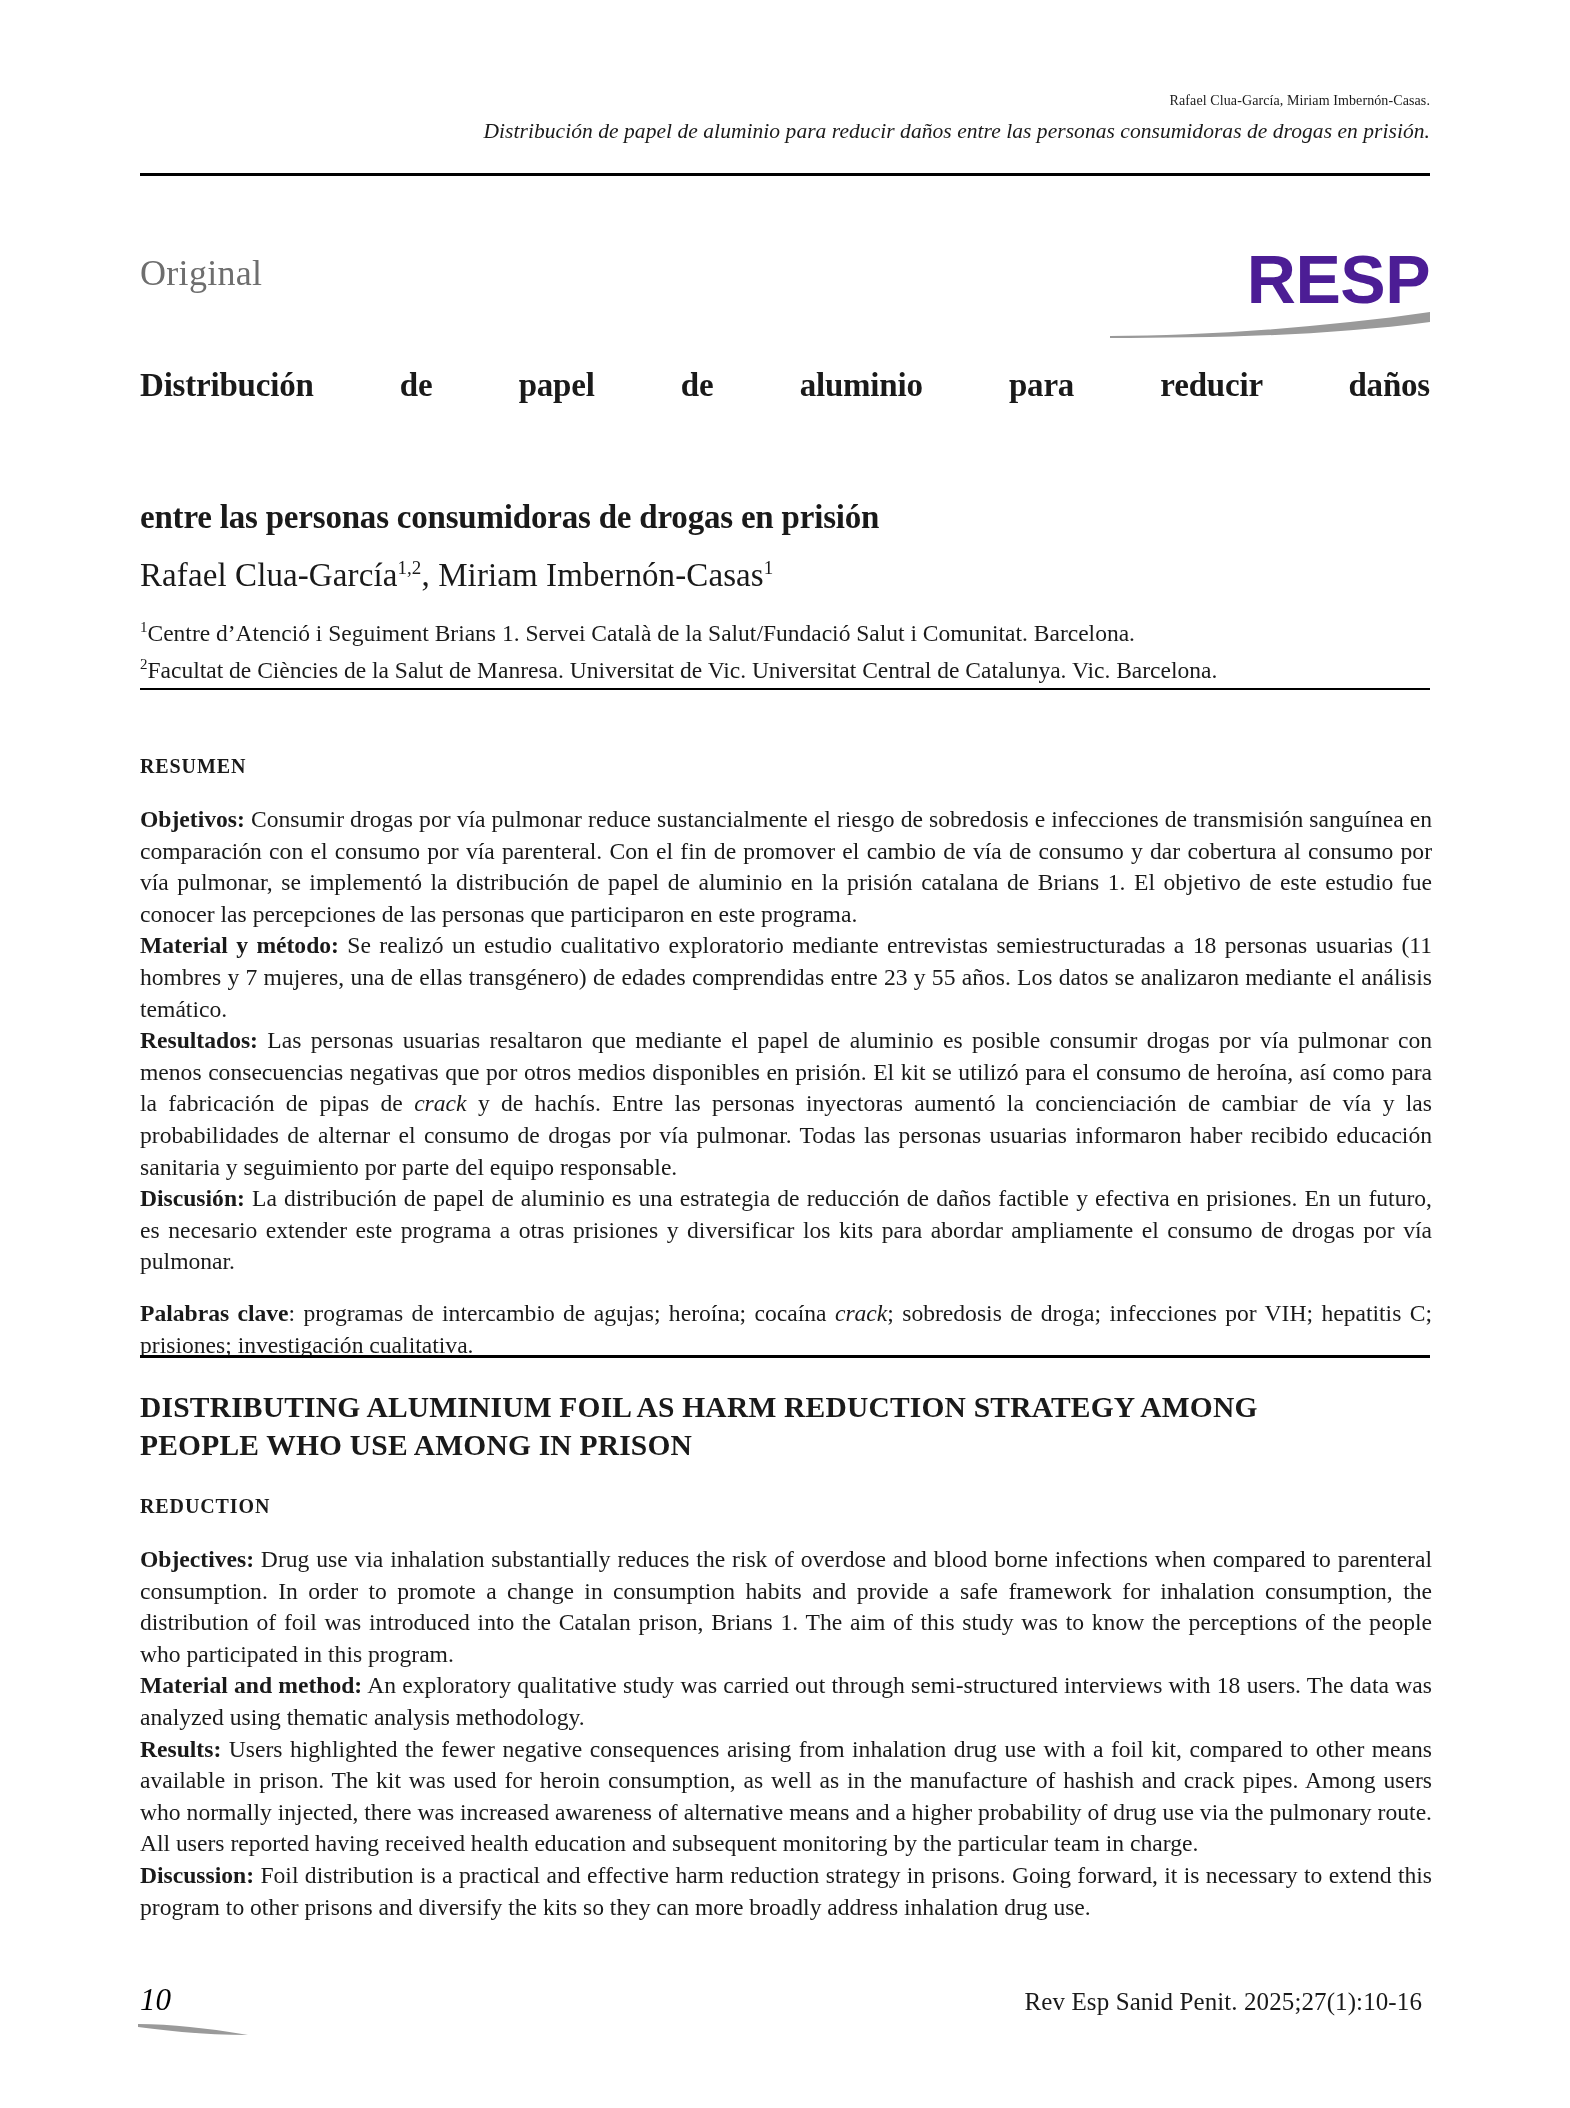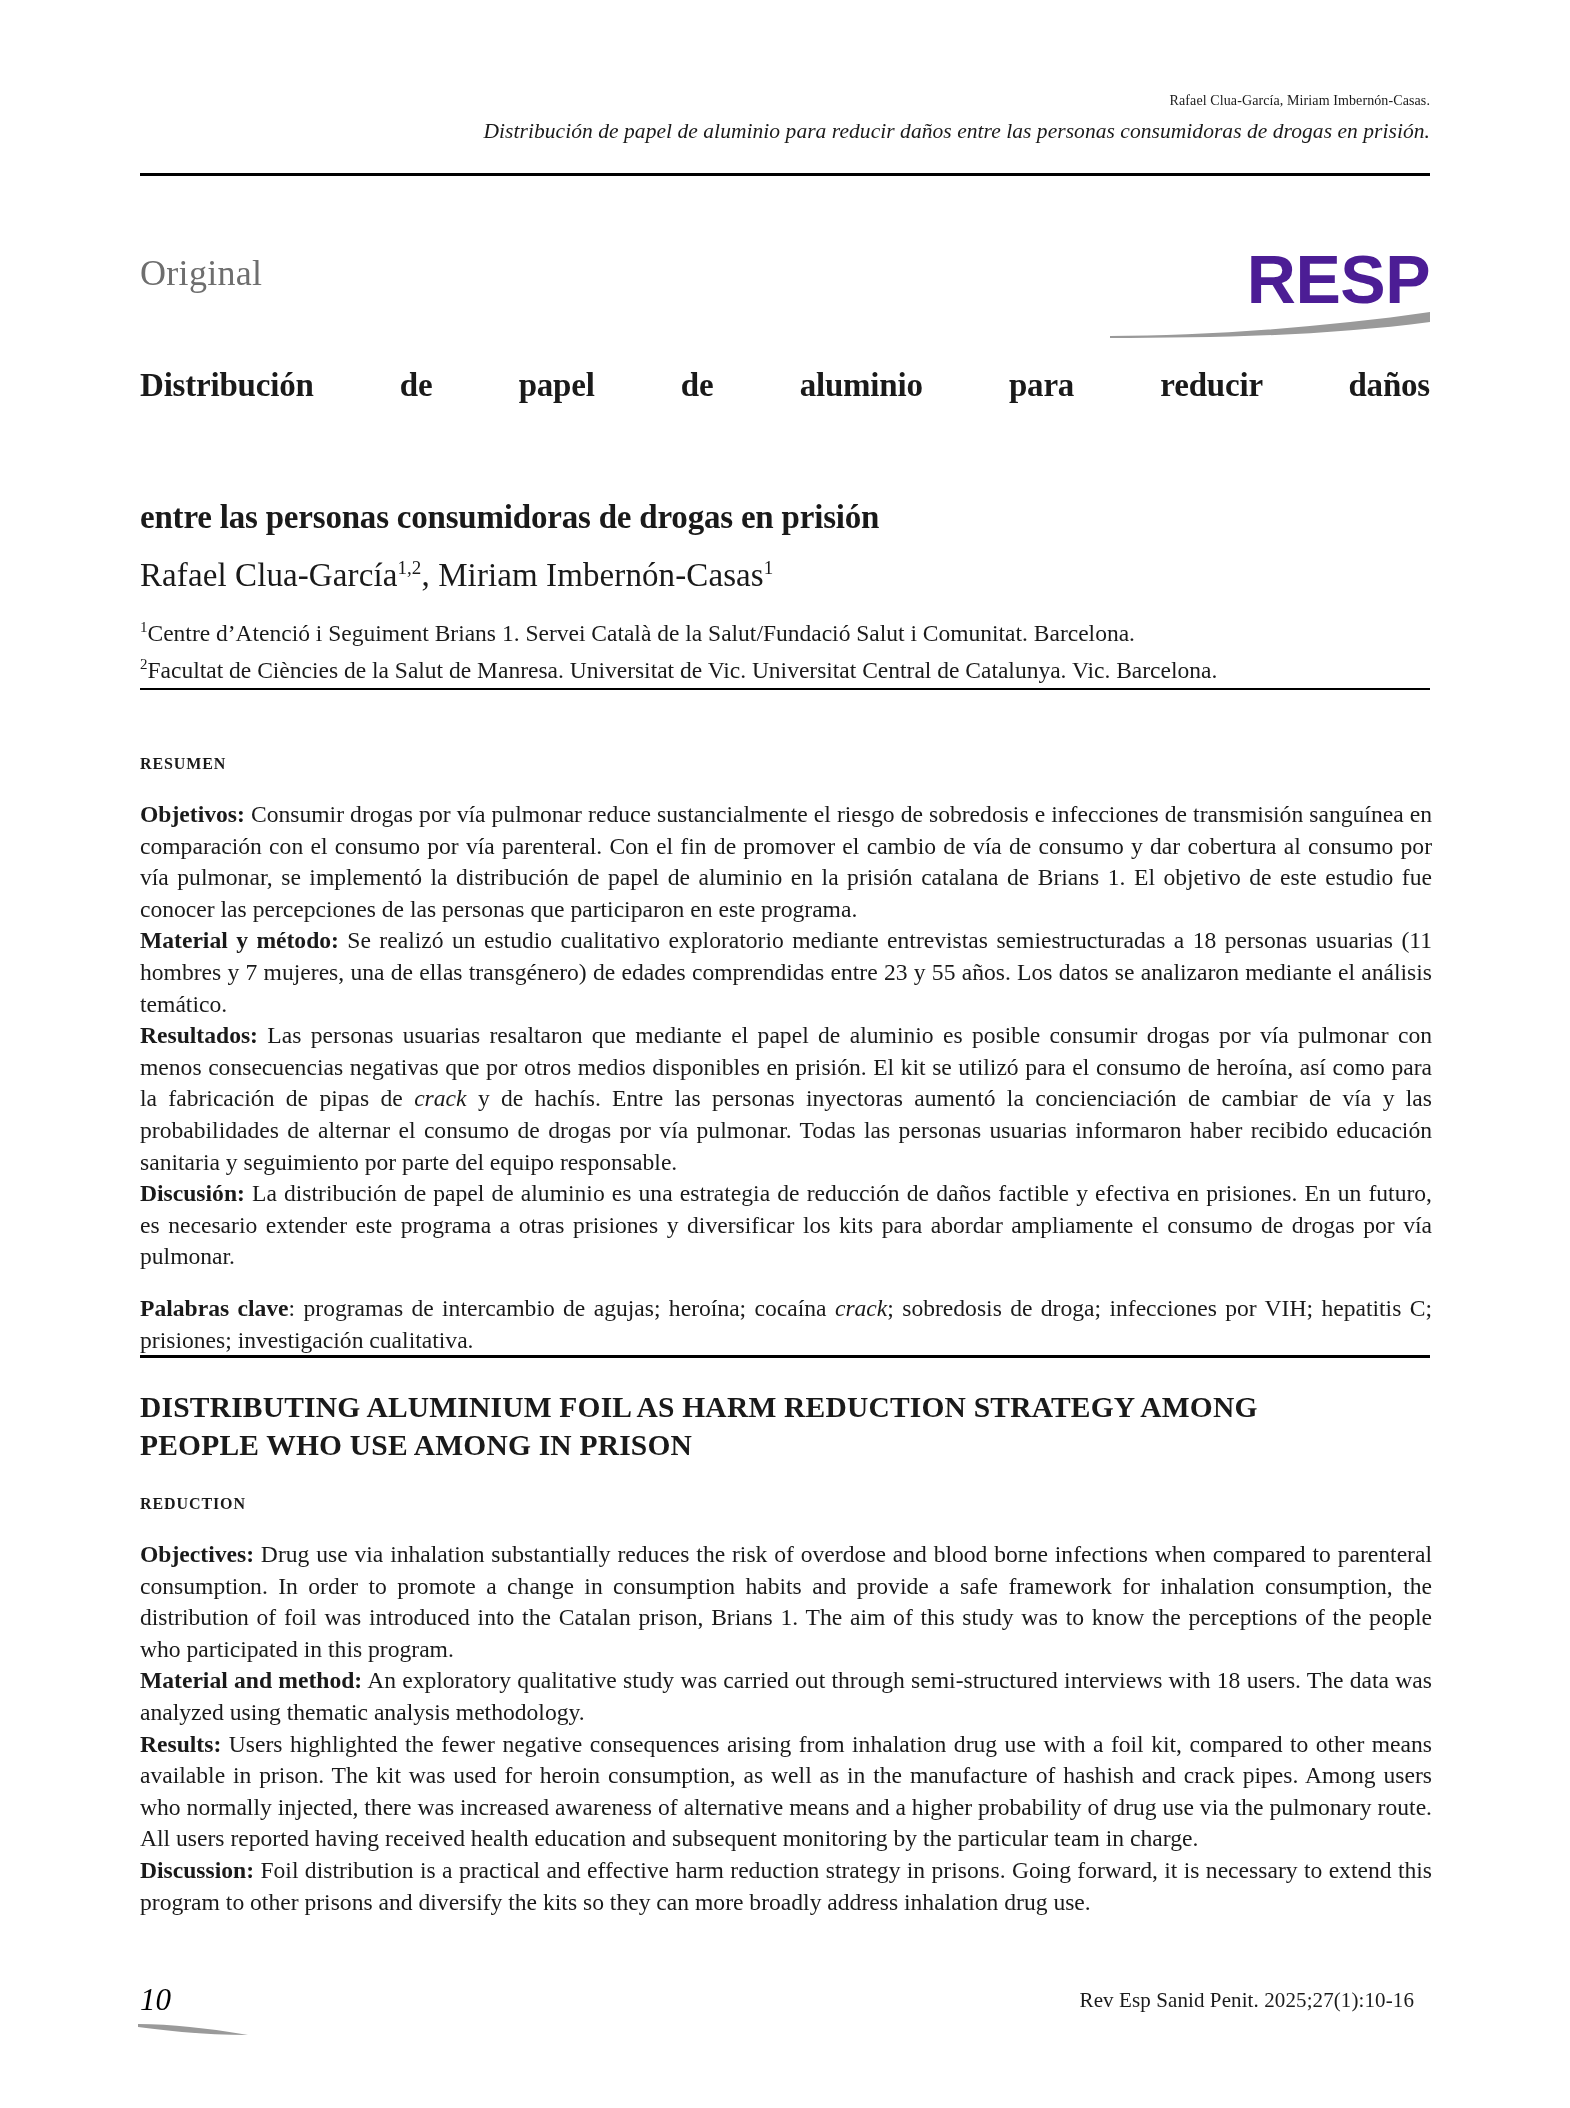--- a/index.html
+++ b/index.html
@@ -139,21 +139,21 @@
     position: absolute;
     top: 688px;
     left: 140px;
     width: 1290px;
     height: 2px;
     background: #000;
   }
 
   
   .sec-heading {
-    font-size: 16px;
+    font-size: 20px;
     font-weight: bold;
     letter-spacing: 0.9px;
   }
   .abstract-es {
     position: absolute;
     top: 755px;
     left: 140px;
     width: 1292px;
   }
   .abstract-en {
@@ -212,23 +212,23 @@
   }
   .folio-swoosh {
     position: absolute;
     left: -2px;
     top: 40px;
     width: 110px;
     height: 14px;
   }
   .journal-ref {
     position: absolute;
-    right: 16px;
+    right: 8px;
     top: 6px;
-    font-size: 21px;
+    font-size: 25px;
     letter-spacing: 0.1px;
   }
 </style>
 </head>
 <body>
 
 <div class="page">
 
   <div class="running-head">
     <div class="rh-line1">Rafael Clua-García, Miriam Imbernón-Casas.</div>

